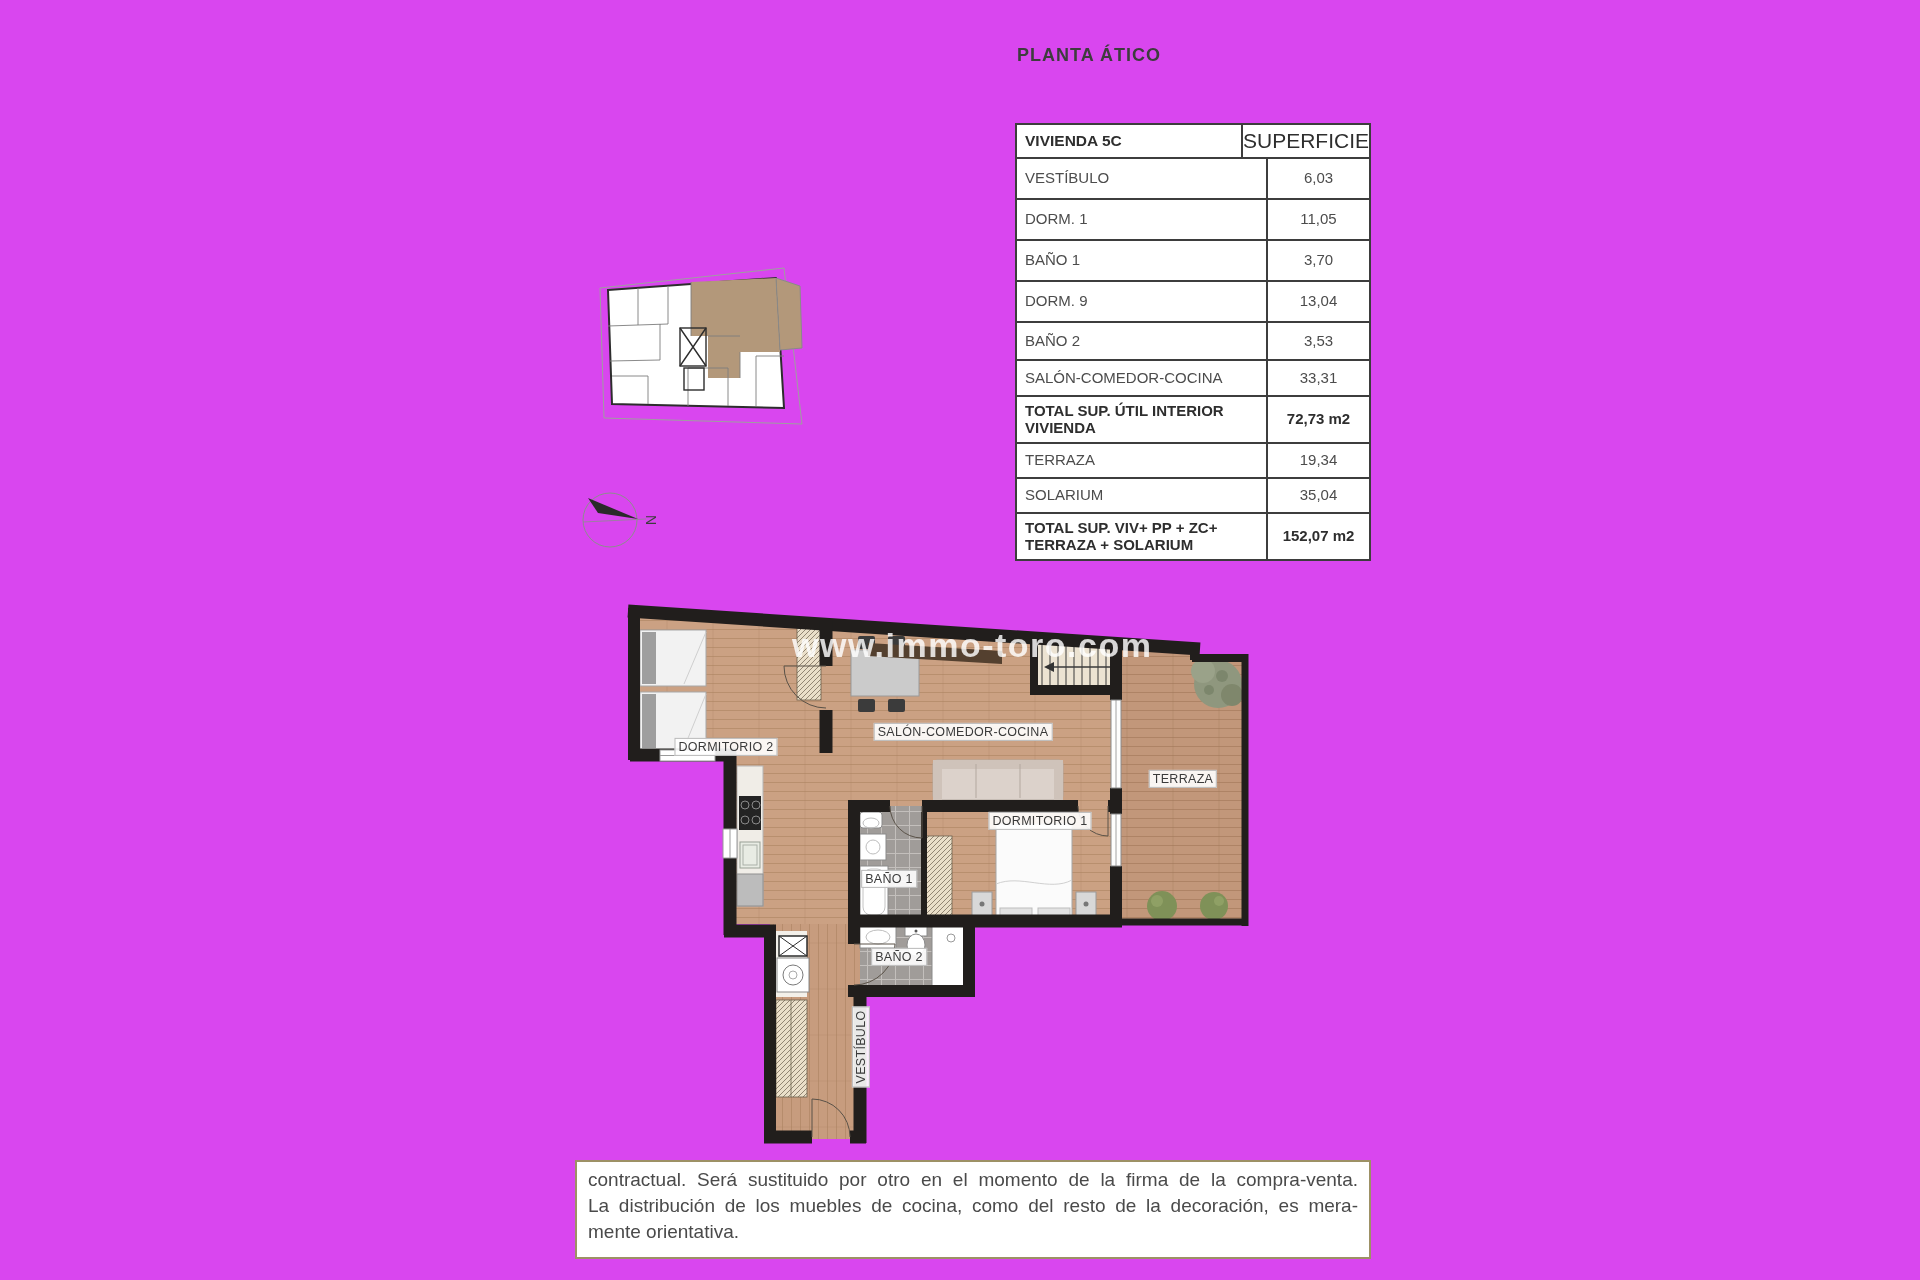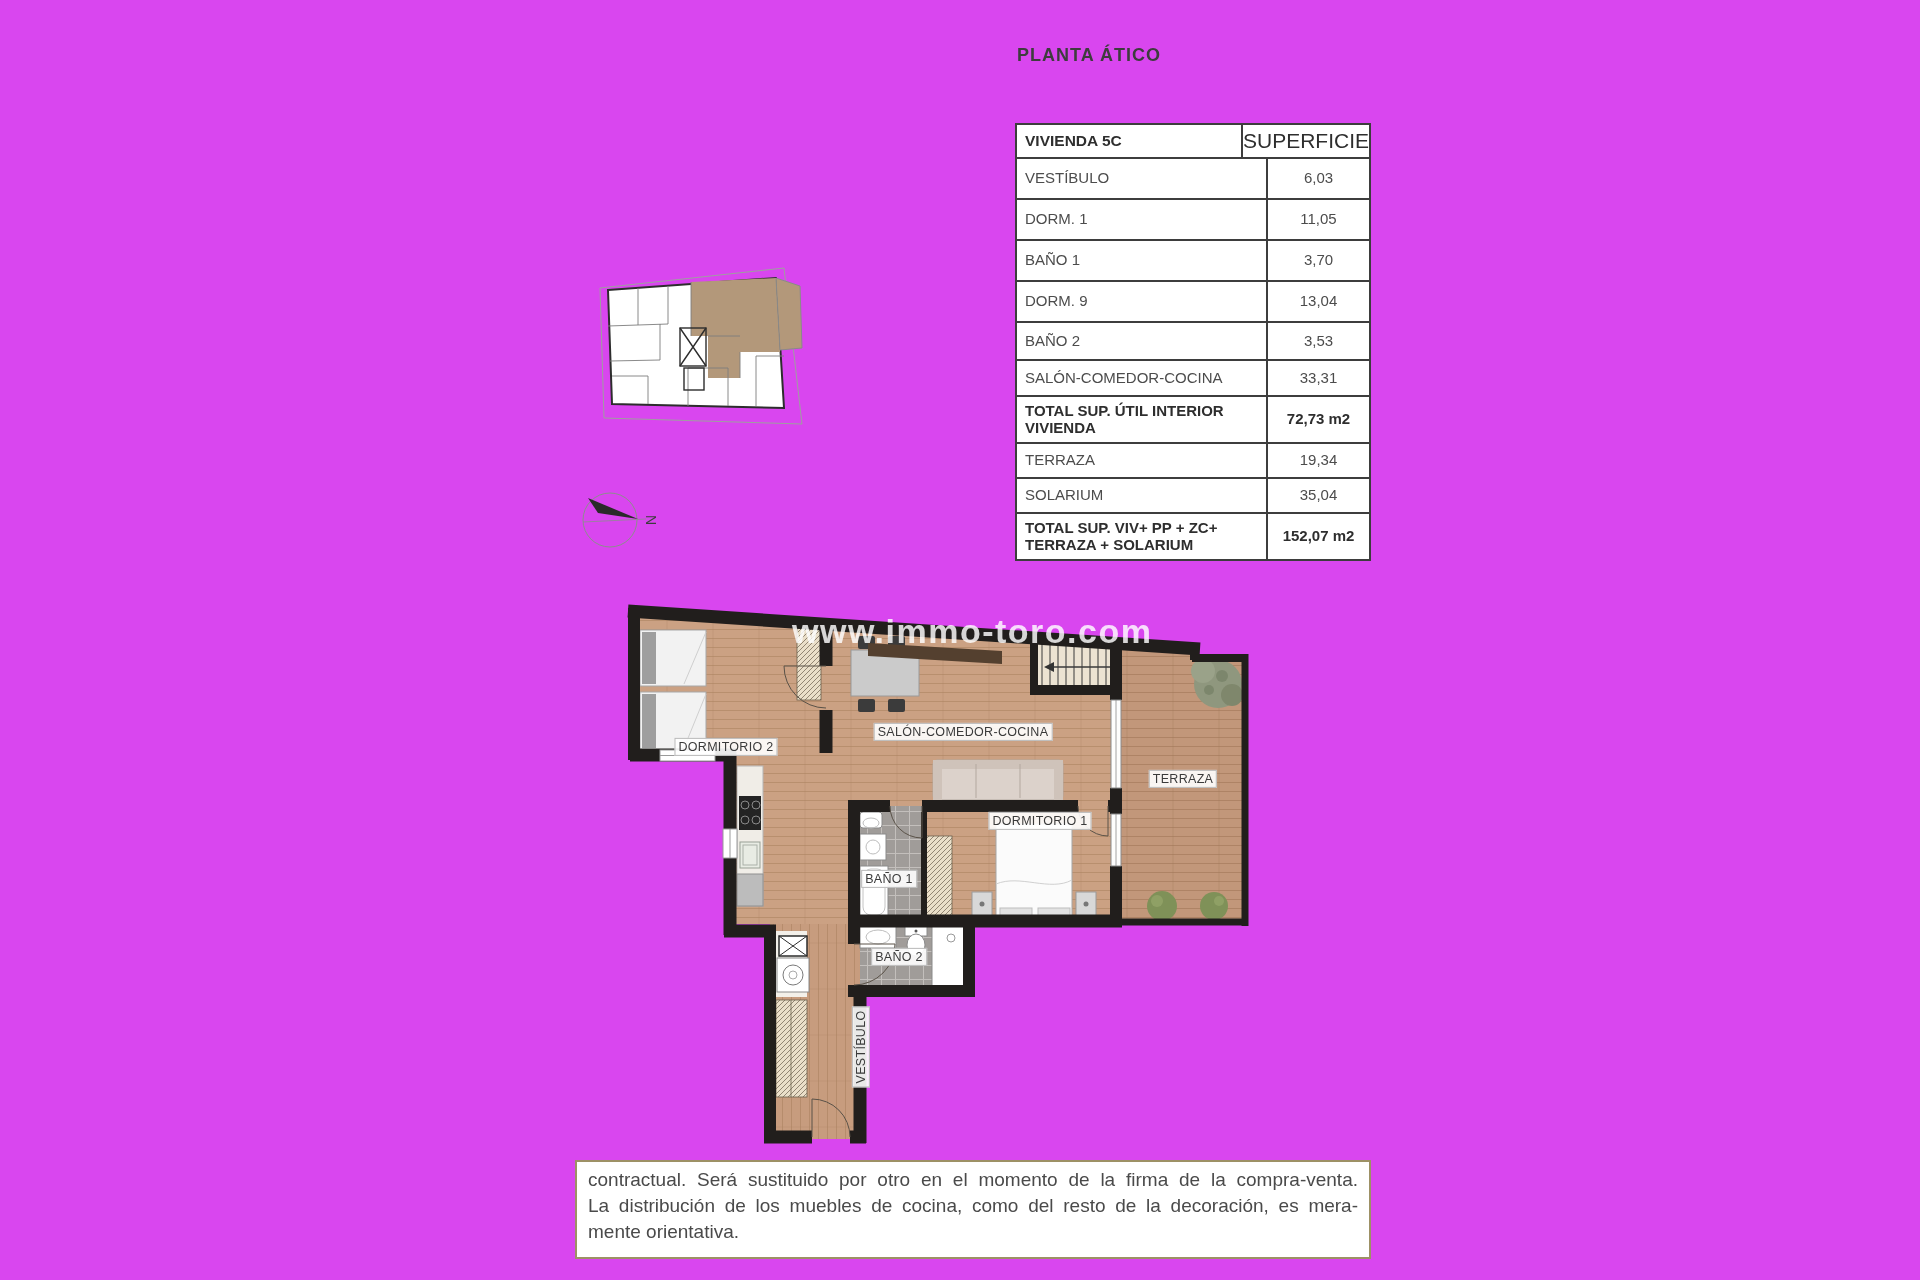--- a/index.html
+++ b/index.html
@@ -22,21 +22,21 @@
   .h .c2{font-weight:normal;color:#2e2e2e;font-size:21px;}
   .r39{height:39px;} .r36{height:36px;} .r34{height:34px;} .r33{height:33px;} .r44{height:45px;}
   .tot .c1,.tot .c2{font-weight:bold;color:#2e2e2e;font-size:15px;}
 
   
   .rlabel{position:absolute;transform:translate(-50%,-50%);background:rgba(255,255,255,0.9);
           border:1px solid #b9b9b9;color:#3a3a3a;font-size:12.5px;letter-spacing:.3px;
           padding:0px 3px;white-space:nowrap;line-height:1.3;}
   .rlabel.vert{transform:translate(-50%,-50%) rotate(-90deg);}
 
-  #watermark{left:792px;top:612px;font-size:34px;font-weight:bold;letter-spacing:1.5px;
+  #watermark{left:792px;top:626px;font-size:34px;font-weight:bold;letter-spacing:1.5px;
              color:rgba(255,255,255,0.82);white-space:nowrap;}
 
   
   #disclaimer{left:575px;top:1160px;width:770px;border:2px solid #9d9165;background:#fff;
               padding:5px 11px 12px 11px;color:#4a4a4a;font-size:19px;line-height:26px;}
   #disclaimer .just{text-align:justify;text-align-last:justify;}
   #disclaimer .last{text-align:left;}
 </style>
 </head>
 <body>

